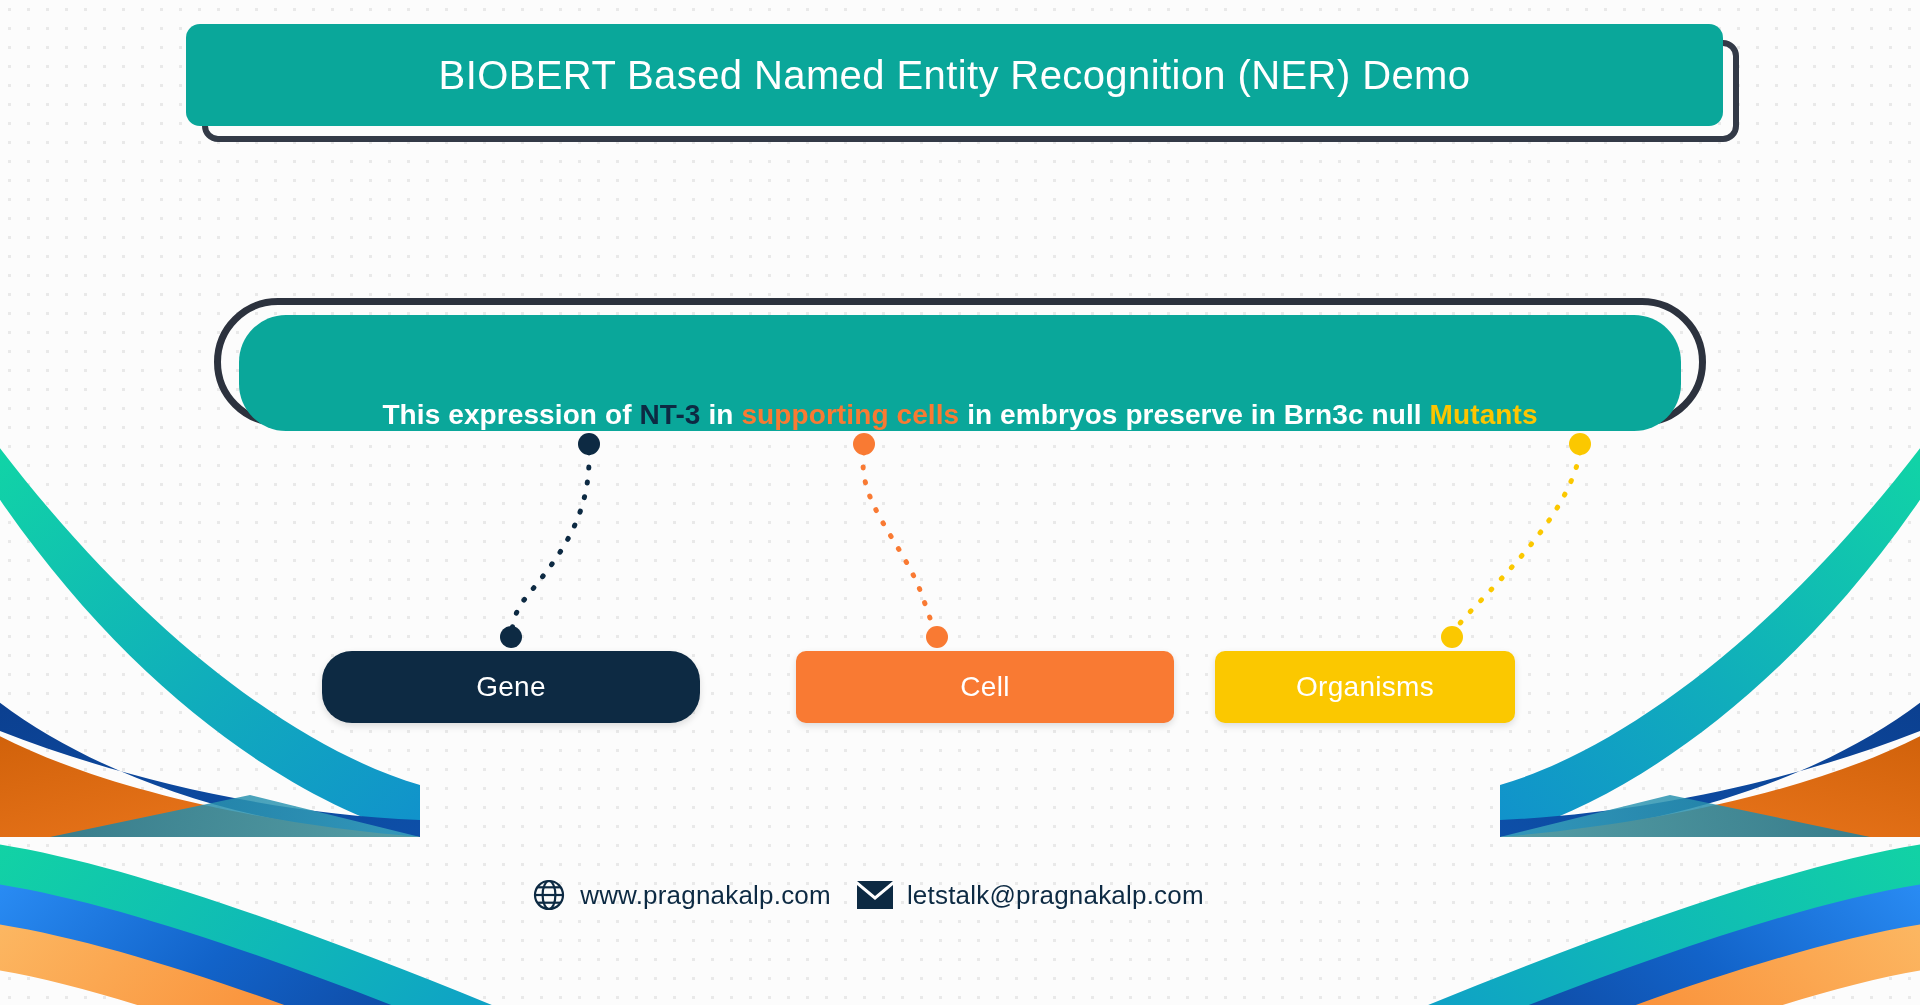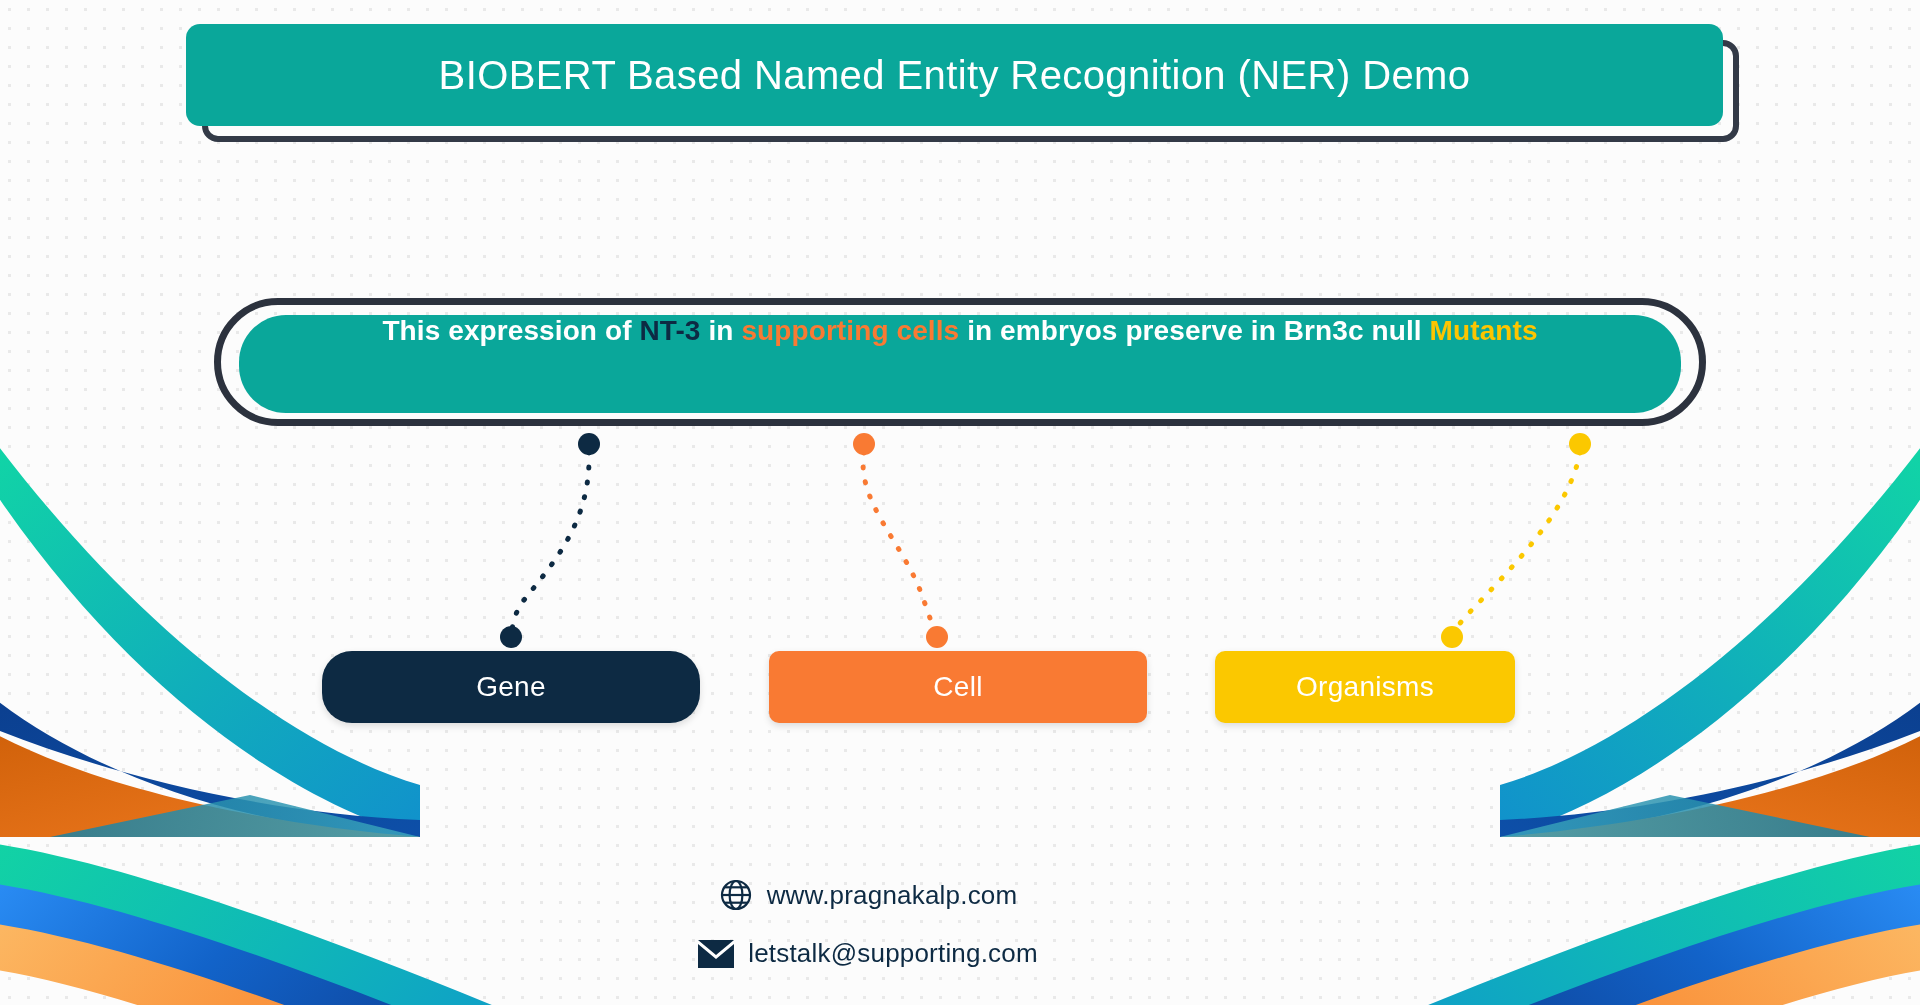--- a/index.html
+++ b/index.html
@@ -90,25 +90,25 @@
     height: 128px;
     box-sizing: border-box;
     border: 7px solid #2c323e;
     border-radius: 64px;
   }
   #sentence-box {
     position: absolute;
     left: 25px;
     top: 17px;
     width: 1442px;
-    height: 98px;
+    height: 116px;
     background: #0aa79a;
     border-radius: 47px;
     display: flex;
-    align-items: flex-start;
+    align-items: flex-end;
     justify-content: center;
   }
   #sentence-text {
     font-size: 28px;
     font-weight: bold;
     color: #ffffff;
     white-space: nowrap;
     letter-spacing: 0.1px;
   }
 
@@ -145,21 +145,20 @@
   
   #footer {
     position: absolute;
     left: 0;
     top: 878px;
     width: 1736px;
     display: flex;
     align-items: center;
     justify-content: center;
     gap: 26px;
-    flex-direction: column;
   }
   .footer-item {
     display: flex;
     align-items: center;
     gap: 14px;
   }
   .footer-text {
     color: #0d2a43;
     font-size: 26px;
     font-weight: 400;
@@ -260,21 +259,21 @@
     <g>
       <path d="M 1580,452 C 1570,510 1510,570 1466,616 C 1460,623 1455,630 1453,632" fill="none" stroke="#fbc800" stroke-width="5" stroke-linecap="round" stroke-dasharray="1 14"></path>
       <circle cx="1580" cy="444" r="11" fill="#fbc800"></circle>
       <circle cx="1452" cy="637" r="11" fill="#fbc800"></circle>
     </g>
   </svg>
 
   <div class="cat-box" id="cat-box-0" style="background: rgb(13, 42, 67);">
     <span class="cat-label" style="color: rgb(255, 255, 255);">Gene</span>
   </div>
-  <div class="cat-box" id="cat-box-1" style="background: rgb(249, 122, 51);">
+  <div class="cat-box" id="cat-box-1" style="background: rgb(249, 122, 51); margin-left: 27px;">
     <span class="cat-label" style="color: rgb(255, 255, 255);">Cell</span>
   </div>
   <div class="cat-box" id="cat-box-2" style="background: rgb(251, 200, 0);">
     <span class="cat-label" style="color: rgb(255, 255, 255);">Organisms</span>
   </div>
 
   <div id="footer">
 
     <div class="footer-item">
       <span class="footer-icon">
@@ -289,18 +288,18 @@
       <span class="footer-text" style="color: rgb(13, 42, 67);">www.pragnakalp.com</span>
     </div>
 
     <div class="footer-item">
       <span class="footer-icon">
         <svg width="36" height="28" viewBox="0 0 36 28">
           <path d="M0,0 H36 V28 H0 Z" fill="#0d2a43"></path>
           <path d="M0,0 L18,15 L36,0 L36,4 L18,19 L0,4 Z" fill="#ffffff"></path>
         </svg>
       </span>
-      <span class="footer-text" style="color: rgb(13, 42, 67);">letstalk@supporting.com</span>
+      <span class="footer-text" style="color: rgb(13, 42, 67);">letstalk@pragnakalp.com</span>
     </div>
 
   </div>
 
 </div>
 
 </body></html>

